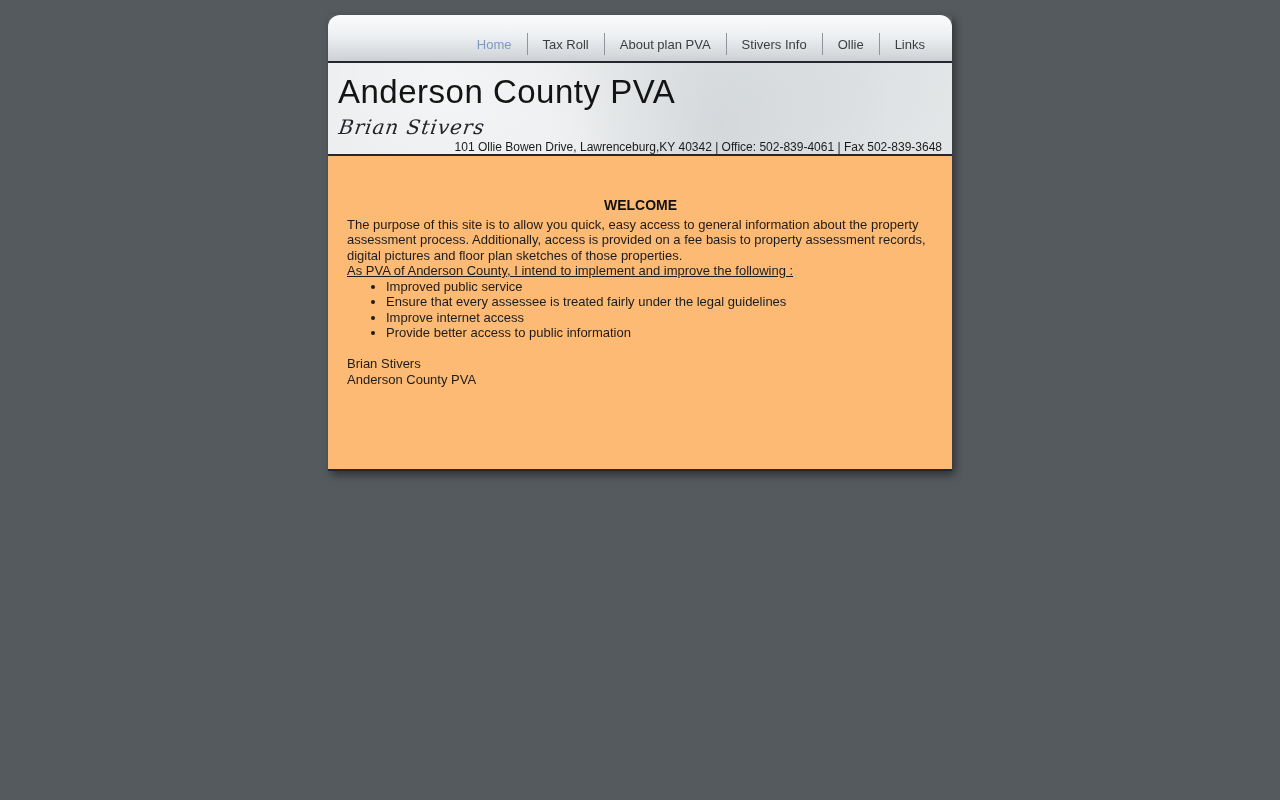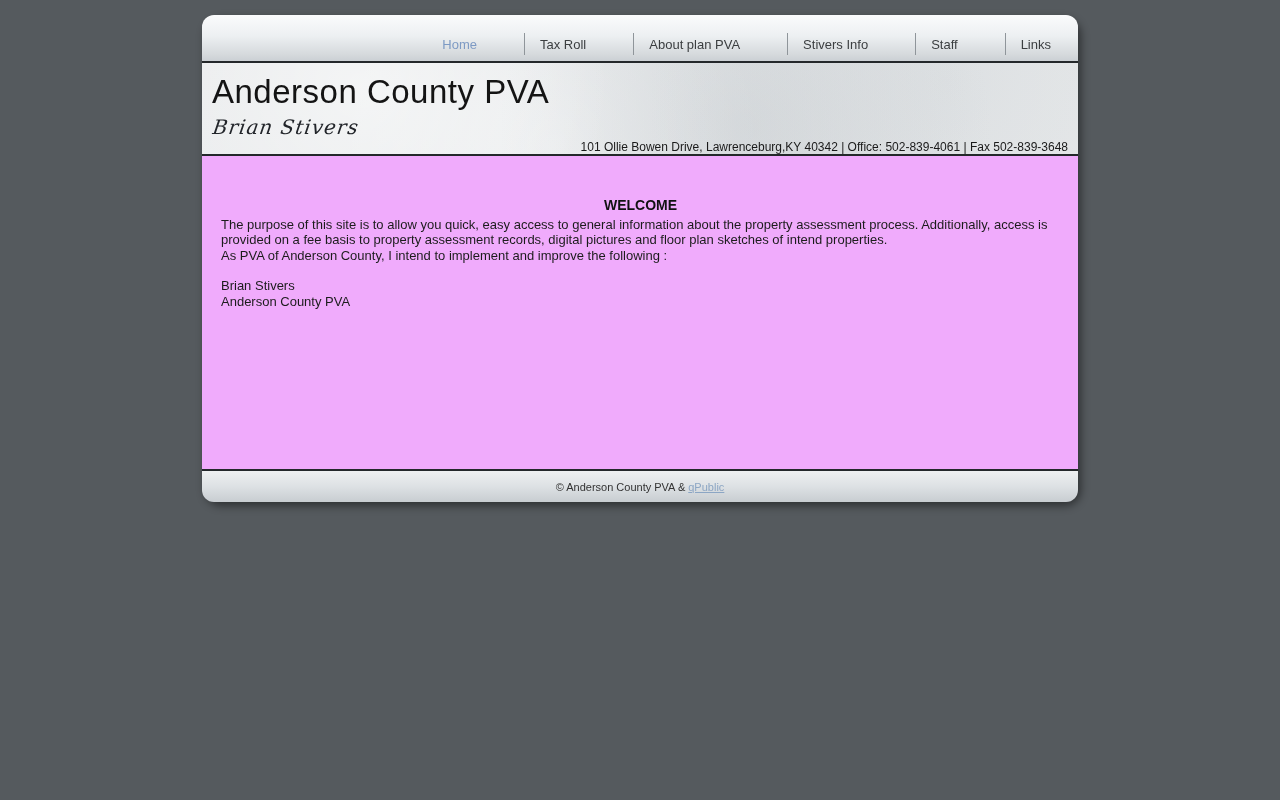--- a/index.html
+++ b/index.html
@@ -3,23 +3,23 @@
 <meta charset="utf-8">
 <style>
   * { margin: 0; padding: 0; box-sizing: border-box; }
   html, body {
     width: 1280px; height: 800px;
     background: #555a5e;
     font-family: "Liberation Sans", sans-serif;
     overflow: hidden;
   }
   .page-box {
-    width: 876px;
+    width: 624px;
     margin: 15px auto 0 auto;
-    border-radius: 16px;
+    border-radius: 4px;
     box-shadow: 3px 4px 8px rgba(0,0,0,0.45);
   }
 
   
   .navbar {
     height: 48px;
     border-radius: 12px 12px 0 0;
     background: linear-gradient(180deg, #fafbfc 0%, #edf0f2 45%, #d6dadd 85%, #cbd0d4 100%);
     border-bottom: 2px solid #24282b;
     display: flex;
@@ -28,21 +28,21 @@
     padding: 0 12px 6px 0;
   }
   .nav-item {
     font-size: 13px;
     color: #3b3e40;
     padding: 4px 15px 3px 15px;
     cursor: pointer;
     text-decoration: none;
     white-space: nowrap;
   }
-  .nav-item + .nav-item { border-left: 1px solid #8f959a; margin-left: 32px; }
+  .nav-item + .nav-item { border-left: 1px solid #8f959a; }
   .nav-item.active { color: #7d9ac4; }
 
   
   .header {
     position: relative;
     height: 93px;
     border-bottom: 2px solid #24282b;
     background-color: #e6e8e9;
     background-image:
       radial-gradient(circle at 18% 25%, rgba(255,255,255,0.55), transparent 35%),
@@ -72,36 +72,36 @@
   .header-address {
     position: absolute;
     right: 10px; bottom: 0;
     font-size: 12px;
     color: #1a1a1a;
   }
 
   
   .content {
     height: 315px;
-    background: #f0abfc;
+    background: #fdba74;
     border-bottom: 2px solid #24282b;
     padding: 42px 18px 0 19px;
     font-size: 13px;
     color: #1c1c1c;
     line-height: 15.5px;
   }
   .welcome-heading {
     text-align: center;
     font-size: 14px;
     font-weight: bold;
     color: #111;
     margin-bottom: 3px;
   }
   .intro-para { margin: 0; }
-  .list-intro { margin: 0; }
+  .list-intro { margin: 0; text-decoration: underline; }
   .goal-list {
     list-style: disc;
     margin: 0;
     padding-left: 39px;
   }
   .goal-list li { line-height: 15.6px; }
   .signoff { margin-top: 15px; }
   .signoff div { line-height: 15.8px; }
 
   
@@ -125,38 +125,40 @@
 </head>
 <body>
 
 <div class="page-box">
 
   <div class="navbar">
     <a class="nav-item active">Home</a>
     <a class="nav-item">Tax Roll</a>
     <a class="nav-item">About plan PVA</a>
     <a class="nav-item">Stivers Info</a>
-    <a class="nav-item">Staff</a>
+    <a class="nav-item">Ollie</a>
     <a class="nav-item">Links</a>
   </div>
 
   <div class="header">
     <div class="site-title">Anderson County PVA</div>
     <div class="signature">Brian Stivers</div>
     <div class="header-address">101 Ollie Bowen Drive, Lawrenceburg,KY 40342 | Office: 502-839-4061  | Fax 502-839-3648</div>
   </div>
 
   <div class="content">
     <div class="welcome-heading">WELCOME</div>
-    <p class="intro-para">The purpose of this site is to allow you quick, easy access to general information about the property assessment process. Additionally, access is provided on a fee basis to property assessment records, digital pictures and floor plan sketches of intend properties.</p>
+    <p class="intro-para">The purpose of this site is to allow you quick, easy access to general information about the property assessment process. Additionally, access is provided on a fee basis to property assessment records, digital pictures and floor plan sketches of those properties.</p>
     <div class="list-intro">As PVA of Anderson County, I intend to implement and improve the following :</div>
+    <ul class="goal-list">
+      <li>Improved public service</li>
+      <li>Ensure that every assessee is treated fairly under the legal guidelines</li>
+      <li>Improve internet access</li>
+      <li>Provide better access to public information</li>
+    </ul>
     <div class="signoff">
       <div>Brian Stivers</div>
       <div>Anderson County PVA</div>
     </div>
   </div>
 
-  <div class="footer">
-    <span>© Anderson County PVA &amp;</span>
-    <a class="footer-link">qPublic</a>
-  </div>
 
 </div>
 
 </body></html>

